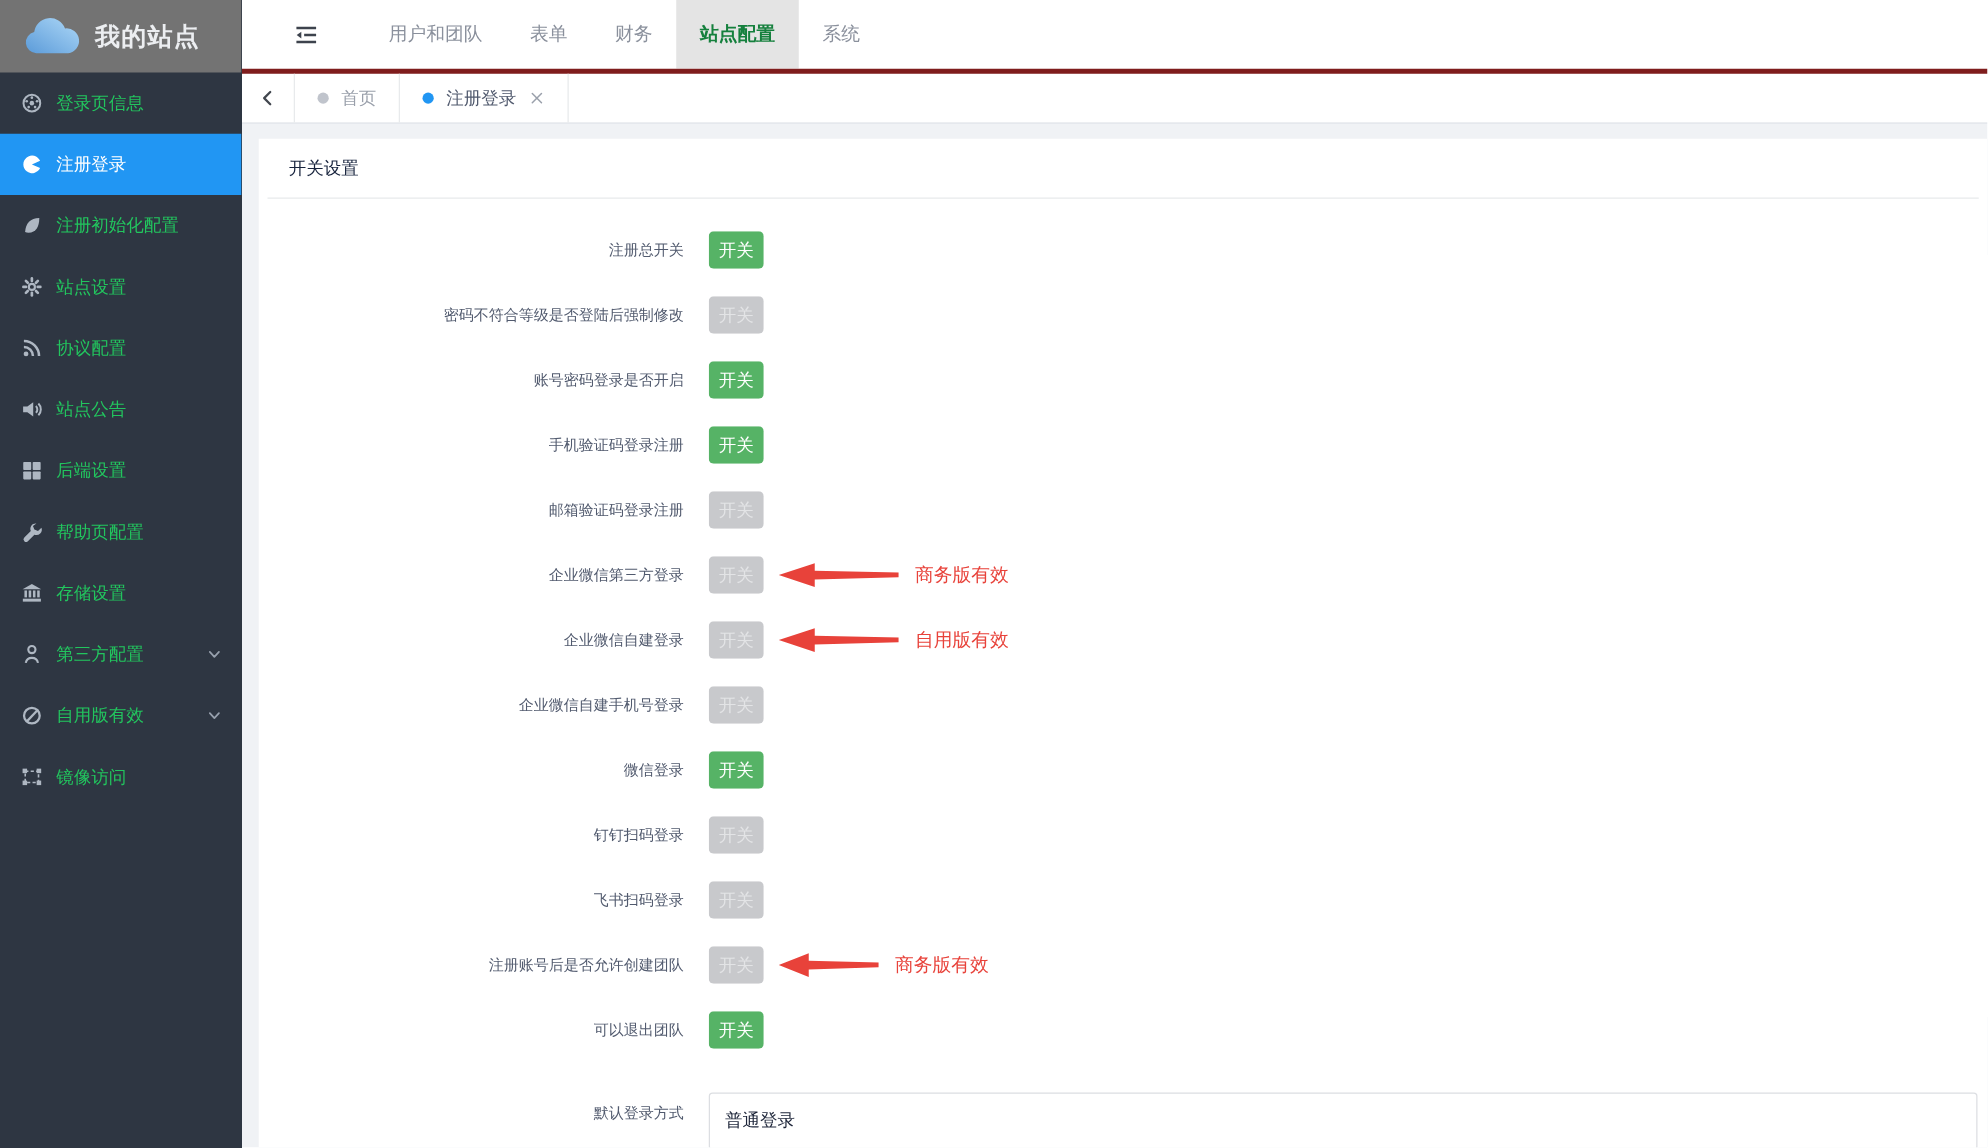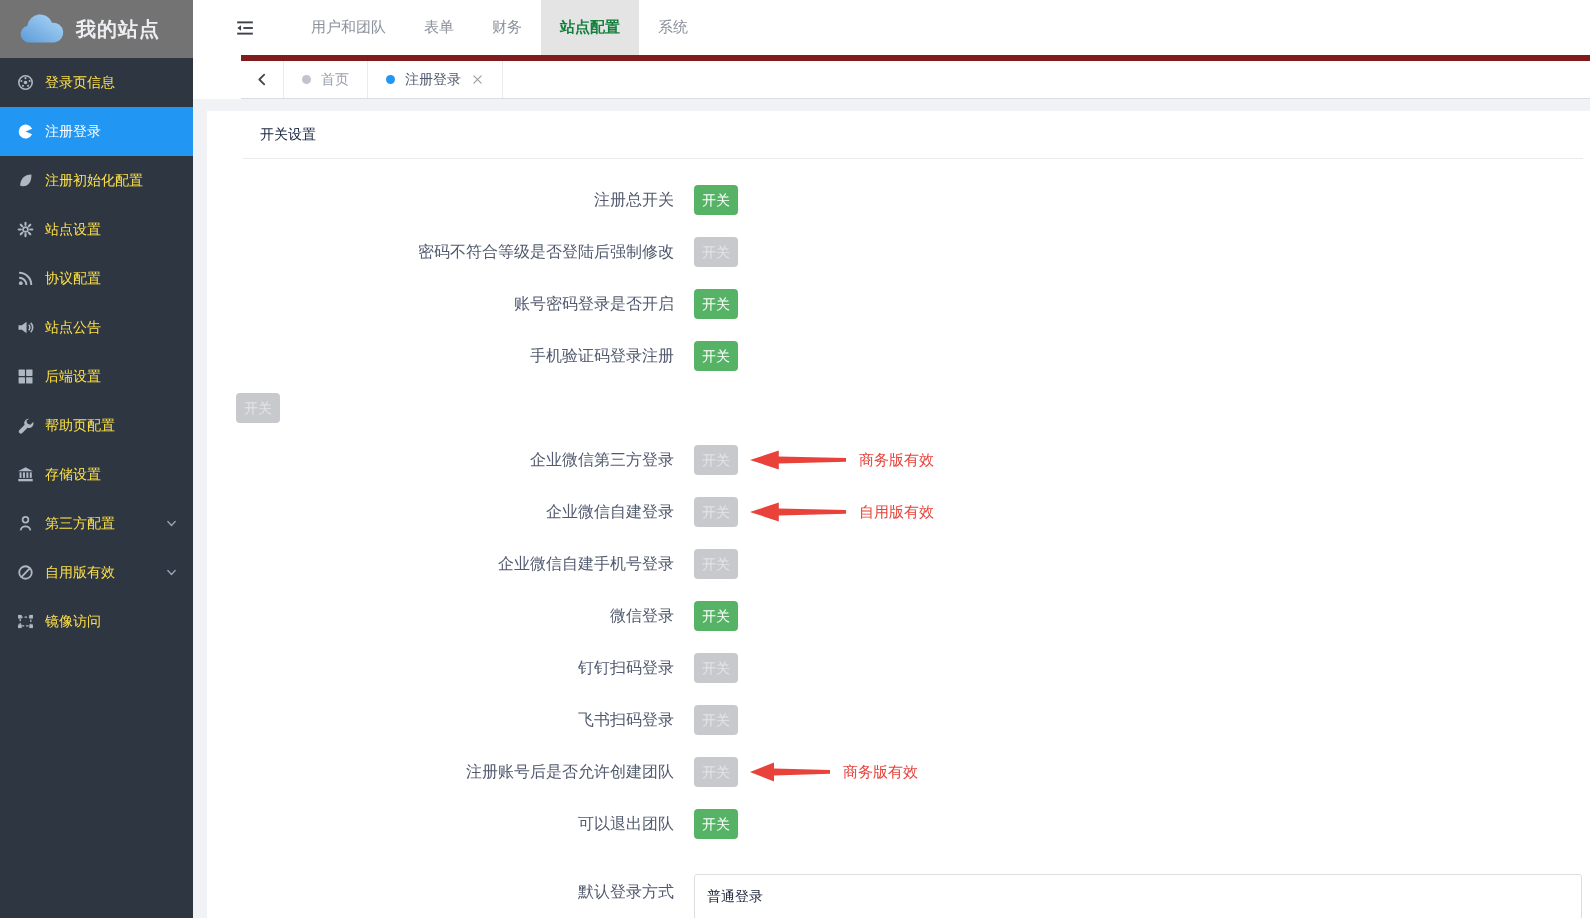--- a/index.html
+++ b/index.html
@@ -3,55 +3,55 @@
 <meta charset="utf-8">
 <style>
   * { margin:0; padding:0; box-sizing:border-box; }
   html,body { width:1590px; height:918px; overflow:hidden; font-family:"Liberation Sans", sans-serif; background:#fff; }
 
   
   .sidebar { position:fixed; left:0; top:0; width:193px; height:100%; background:#2e3642; z-index:10; }
   .logo-bar { height:58px; background:#737373; display:flex; align-items:center; padding-left:16px; }
   .logo-bar .logo-cloud { width:50px; height:34px; display:inline-flex; }
   .logo-title { color:#eceef1; font-size:20px; font-weight:bold; margin-left:10px; letter-spacing:1px; }
-  .side-item { height:49px; display:flex; align-items:center; padding-left:17px; color:#fde047; font-size:14px; cursor:pointer; position:relative; }
+  .side-item { height:49px; display:flex; align-items:center; padding-left:17px; color:#22c55e; font-size:14px; cursor:pointer; position:relative; }
   .side-item .icon { width:17px; height:17px; display:inline-flex; margin-right:11px; color:#aeb7c2; }
   .side-item .icon svg { width:100%; height:100%; }
   .side-item.active { background:#2196f3; color:#ffffff; }
   .side-item.active .icon { color:#ffffff; }
   .side-item .chev { position:absolute; right:15px; width:13px; height:13px; color:#97a0ad; display:inline-flex; }
   .side-item .chev svg { width:100%; height:100%; }
 
   
   .main { margin-left:193px; height:100%; display:flex; flex-direction:column; }
 
   .topnav { height:55px; background:#ffffff; display:flex; align-items:center; flex-shrink:0; }
   .fold-btn { width:18px; height:18px; margin-left:43px; margin-right:38px; color:#3d434d; display:inline-flex; cursor:pointer; }
   .fold-btn svg { width:100%; height:100%; }
   .nav-item { height:55px; display:flex; align-items:center; padding:0 19px; font-size:15px; color:#8a909c; cursor:pointer; }
   .nav-item.active { background:#e4e4e4; color:#15803d; font-weight:bold; }
 
-  .tabbar { height:44px; background:#ffffff; border-top:6px solid #7f1d1d; border-bottom:1px solid #d9dde3; display:flex; align-items:stretch; flex-shrink:0;margin-left:48px; }
+  .tabbar { height:44px; background:#ffffff; border-top:4px solid #7f1d1d; border-bottom:1px solid #d9dde3; display:flex; align-items:stretch; flex-shrink:0; }
   .tab-back { width:43px; display:flex; align-items:center; justify-content:center; border-right:1px solid #e8eaec; color:#42474f; cursor:pointer; }
   .tab-back svg { width:15px; height:15px; }
   .tab { display:flex; align-items:center; padding:0 18px; border-right:1px solid #e8eaec; font-size:14px; color:#9aa0ab; cursor:pointer; }
   .tab .dot { width:9px; height:9px; border-radius:50%; background:#c0c4cc; margin-right:10px; }
   .tab.active { color:#515a6e; }
   .tab.active .dot { background:#2196f3; }
   .tab .close { width:13px; height:13px; margin-left:10px; color:#9aa0ab; display:inline-flex; cursor:pointer; }
   .tab .close svg { width:100%; height:100%; }
 
   .content-area { flex:1; background:#f0f2f5; padding:12px 0 0 14px; overflow:hidden; }
-  .card { background:#ffffff; height:100%;padding-left:29px; }
+  .card { background:#ffffff; height:100%; }
   .card-head { padding:15px 16px 14px 24px; font-size:14px; color:#17233d; }
   .card-divider { border-top:1px solid #e8eaec; margin:0 7px; }
 
   .form { padding-top:26px; }
   .form-row { display:flex; align-items:center; height:30px; margin-bottom:22px; }
-  .row-label { width:458px; text-align:right; padding-right:20px; font-size:16px; color:#515a6e; flex-shrink:0; }
+  .row-label { width:360px; text-align:right; padding-right:20px; font-size:12px; color:#515a6e; flex-shrink:0; }
 
   .toggle { display:flex; height:30px; border-radius:4px; overflow:hidden; cursor:pointer; flex-shrink:0;flex-direction:column; }
   .toggle .t-label { width:44px; text-align:center; line-height:30px; font-size:14px; }
   .toggle .t-box { width:28px; background:#fff; display:flex; align-items:center; justify-content:center; }
   .toggle.on  .t-label { background:#56b366; color:#ffffff; }
   .toggle.on  .t-box { border:1px solid #dcdee2; border-left:none; border-radius:0 4px 4px 0; }
   .toggle.off .t-label { background:#c8c9cc; color:#e3e4e6; }
   .toggle.off .t-box { border:1px solid #dcdee2; border-left:none; border-radius:0 4px 4px 0; }
   .toggle .t-box svg { width:17px; height:17px; }
 
@@ -315,20 +315,21 @@
             <div class="toggle on">
               <span class="t-label">开关</span>
               <span class="t-box">
                 <svg viewBox="0 0 16 16" fill="none">
                   <polyline points="3,8.8 7,12.4 13.4,4.4" stroke="#56b366" stroke-width="2" stroke-linecap="round" stroke-linejoin="round"></polyline>
                 </svg>
               </span>
             </div>
           </div>
           <div class="form-row">
+            <label class="row-label">邮箱验证码登录注册</label>
             <div class="toggle off">
               <span class="t-label">开关</span>
               <span class="t-box"></span>
             </div>
           </div>
           <div class="form-row">
             <label class="row-label">企业微信第三方登录</label>
             <div class="toggle off">
               <span class="t-label">开关</span>
               <span class="t-box"></span>

